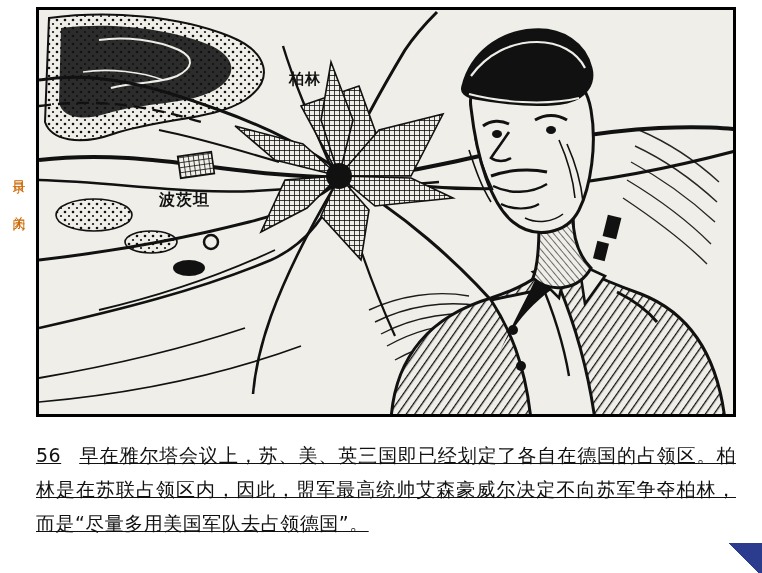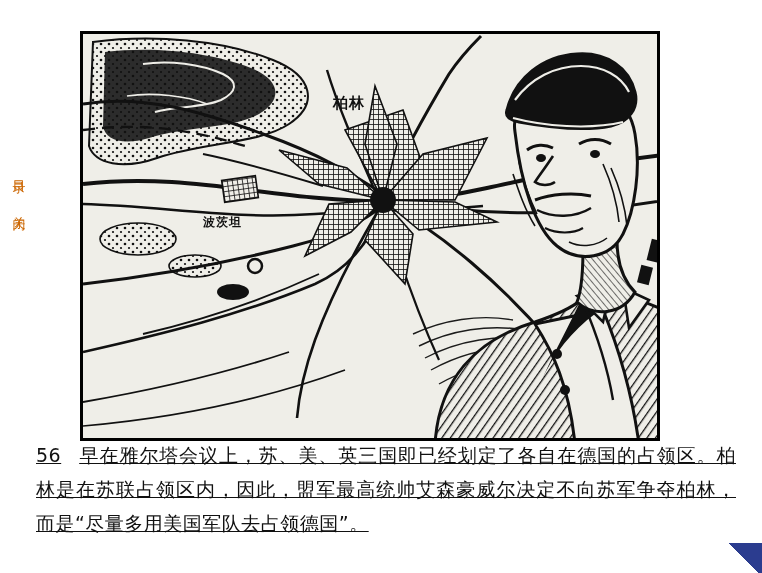--- a/index.html
+++ b/index.html
@@ -42,28 +42,27 @@
     color: #cc6600;
     letter-spacing: 1px;
     cursor: pointer;
     user-select: none;
   }
 
   
   .illus-frame {
     position: absolute;
     left: 36px;
-    top: 31px;
-    width: 580px;
+    top: 7px;
+    width: 700px;
     height: 410px;
     border: 3px solid #000000;
     background: #f2f0ea;
     overflow: hidden;
     box-sizing: border-box;
-    margin-left: 44px;
   }
   .illus-inner {
     position: absolute;
     inset: 0;
     background: #efeee8;
   }
 
   
   .map-svg, .portrait-svg {
     position: absolute;
@@ -82,21 +81,21 @@
     white-space: nowrap;
   }
   .map-label.berlin {
     left: 250px;
     top: 60px;
     font-size: 15px;
   }
   .map-label.potsdam {
     left: 120px;
     top: 180px;
-    font-size: 12px;
+    font-size: 16px;
   }
 
   
   .caption {
     position: absolute;
     left: 36px;
     top: 438px;
     width: 700px;
     font-family: "DejaVu Sans", "Liberation Serif", serif;
     font-size: 19px;

